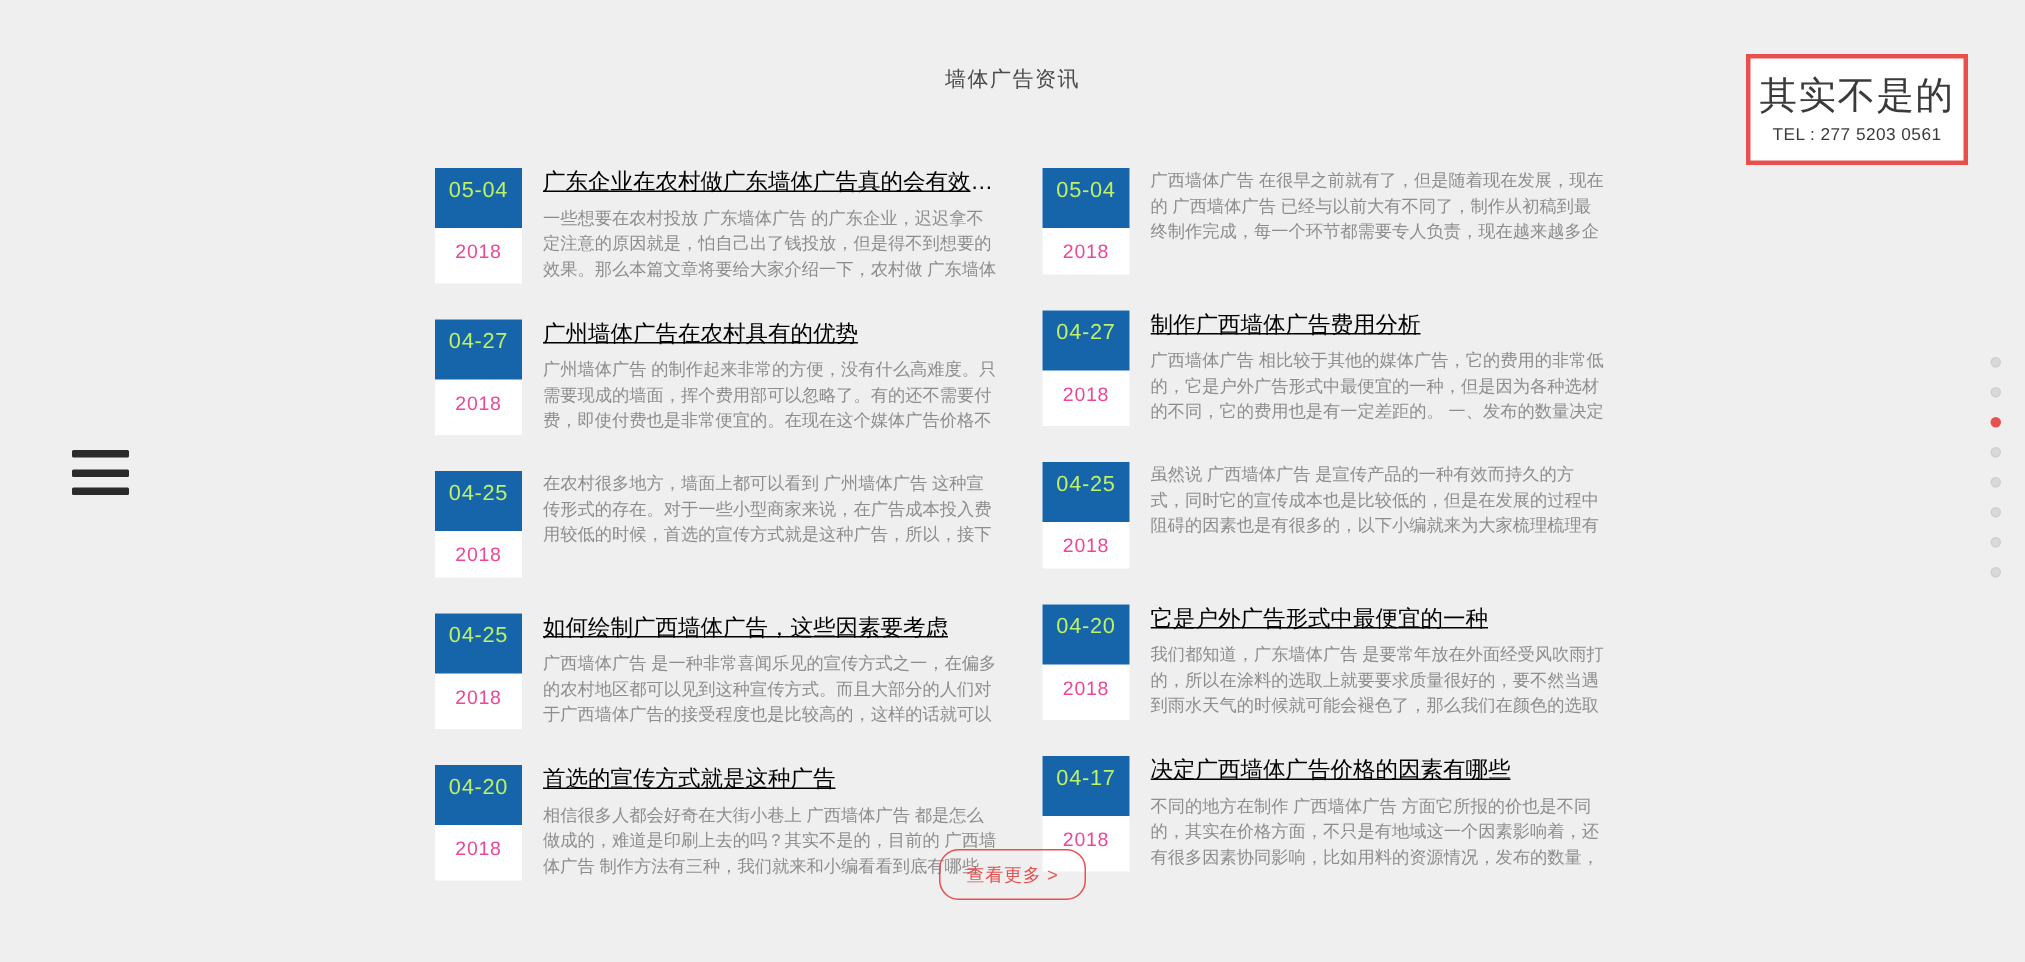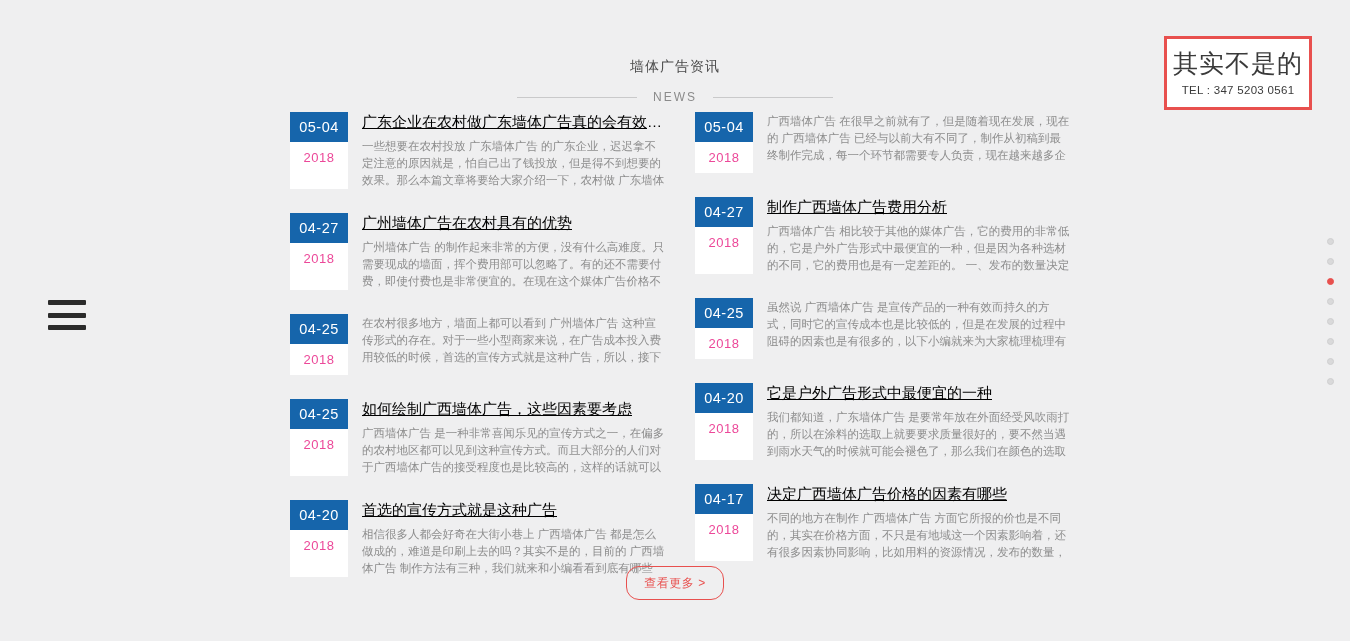--- a/index.html
+++ b/index.html
@@ -75,21 +75,21 @@
     border: 1px solid #cfcfd0;
   }
   .dot-nav .dot.active {
     background: #e8504e;
     border-color: #e8504e;
   }
 
   
   .news-header {
     position: absolute;
-    top: 58px; left: 0; right: 0;
+    top: 44px; left: 0; right: 0;
     text-align: center;
   }
   .news-header .cn-title {
     font-size: 14px;
     color: #4a4a4a;
     letter-spacing: 1px;
   }
   .news-header .en-row {
     margin-top: 14px;
     display: flex;
@@ -124,24 +124,24 @@
     margin-bottom: 24px;
   }
   .date-box {
     width: 58px;
     flex: 0 0 58px;
     text-align: center;
     background: #fff;
   }
   .date-box .dm {
     background: #1665ab;
-    color: #ffffff;
+    color: #bef264;
     font-size: 14.5px;
     line-height: 30px;
-    height: 30px;
+    height: 40px;
     letter-spacing: 0.5px;
   }
   .date-box .yr {
     color: #ec4899;
     font-size: 13px;
     line-height: 31px;
     height: 31px;
     letter-spacing: 0.5px;
   }
   .item-body { flex: 1; min-width: 0; padding-top: 1px; }
@@ -185,36 +185,31 @@
     justify-content: center;
   }
 </style>
 </head>
 <body>
 
 <div class="page">
 
   <div class="logo-badge">
     <div class="logo-title">其实不是的</div>
-    <div class="logo-tel">TEL : 347 5203 0561</div>
+    <div class="logo-tel">TEL : 277 5203 0561</div>
   </div>
 
   <div class="hamburger">
     <span></span>
     <span></span>
     <span></span>
   </div>
 
   <div class="news-header">
     <div class="cn-title">墙体广告资讯</div>
-    <div class="en-row">
-      <span class="line"></span>
-      <span class="en-title">NEWS</span>
-      <span class="line"></span>
-    </div>
   </div>
 
   <div class="news-grid">
     <div class="news-col">
 
       <div class="news-item">
         <div class="date-box">
           <div class="dm">05-04</div>
           <div class="yr">2018</div>
         </div>

